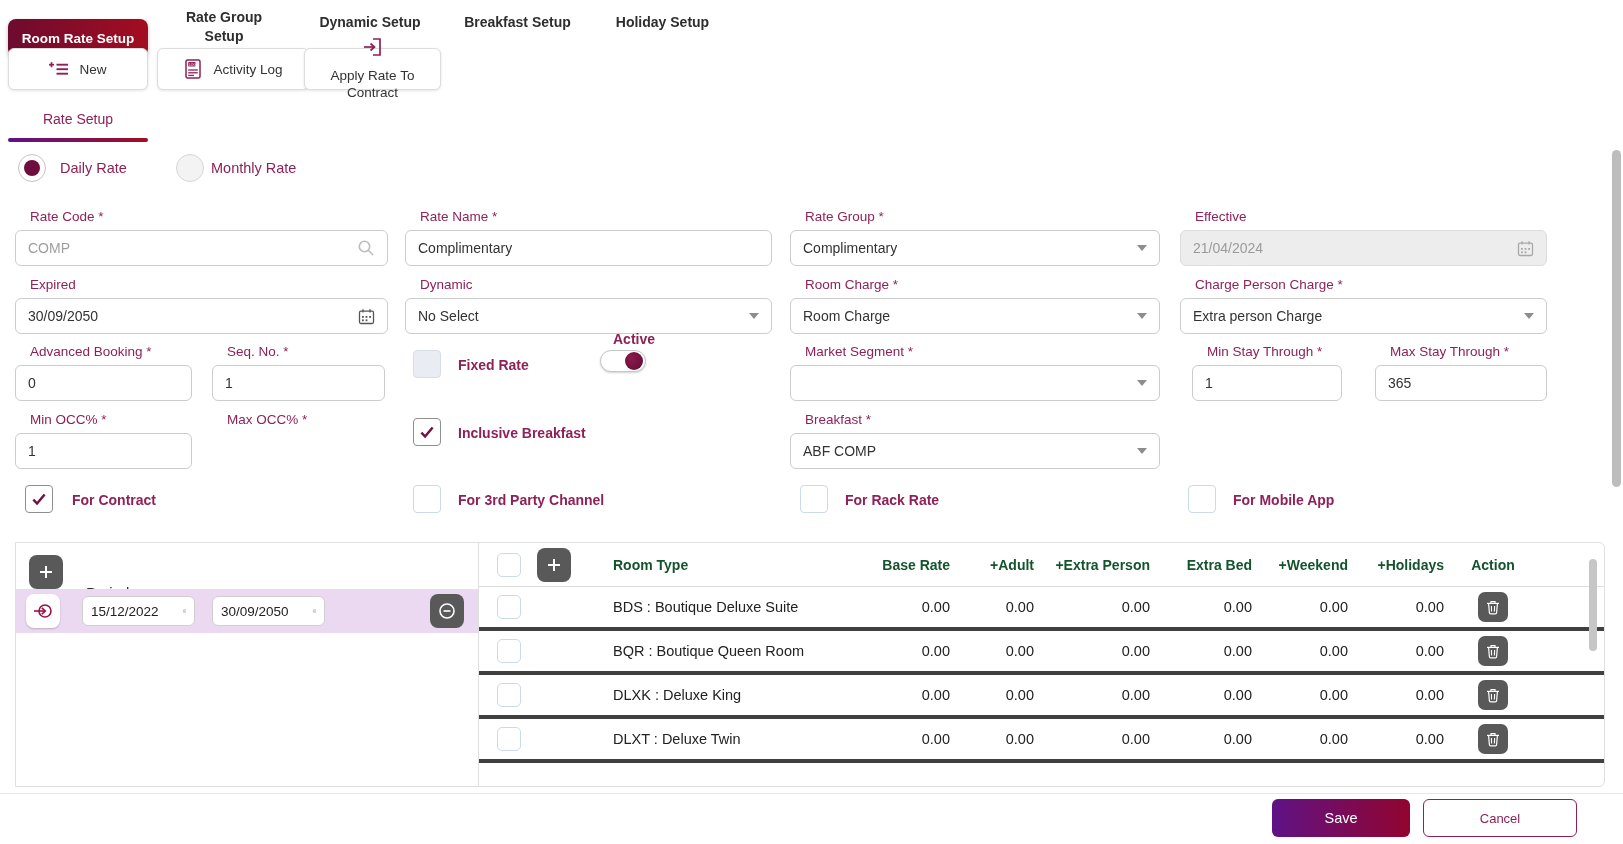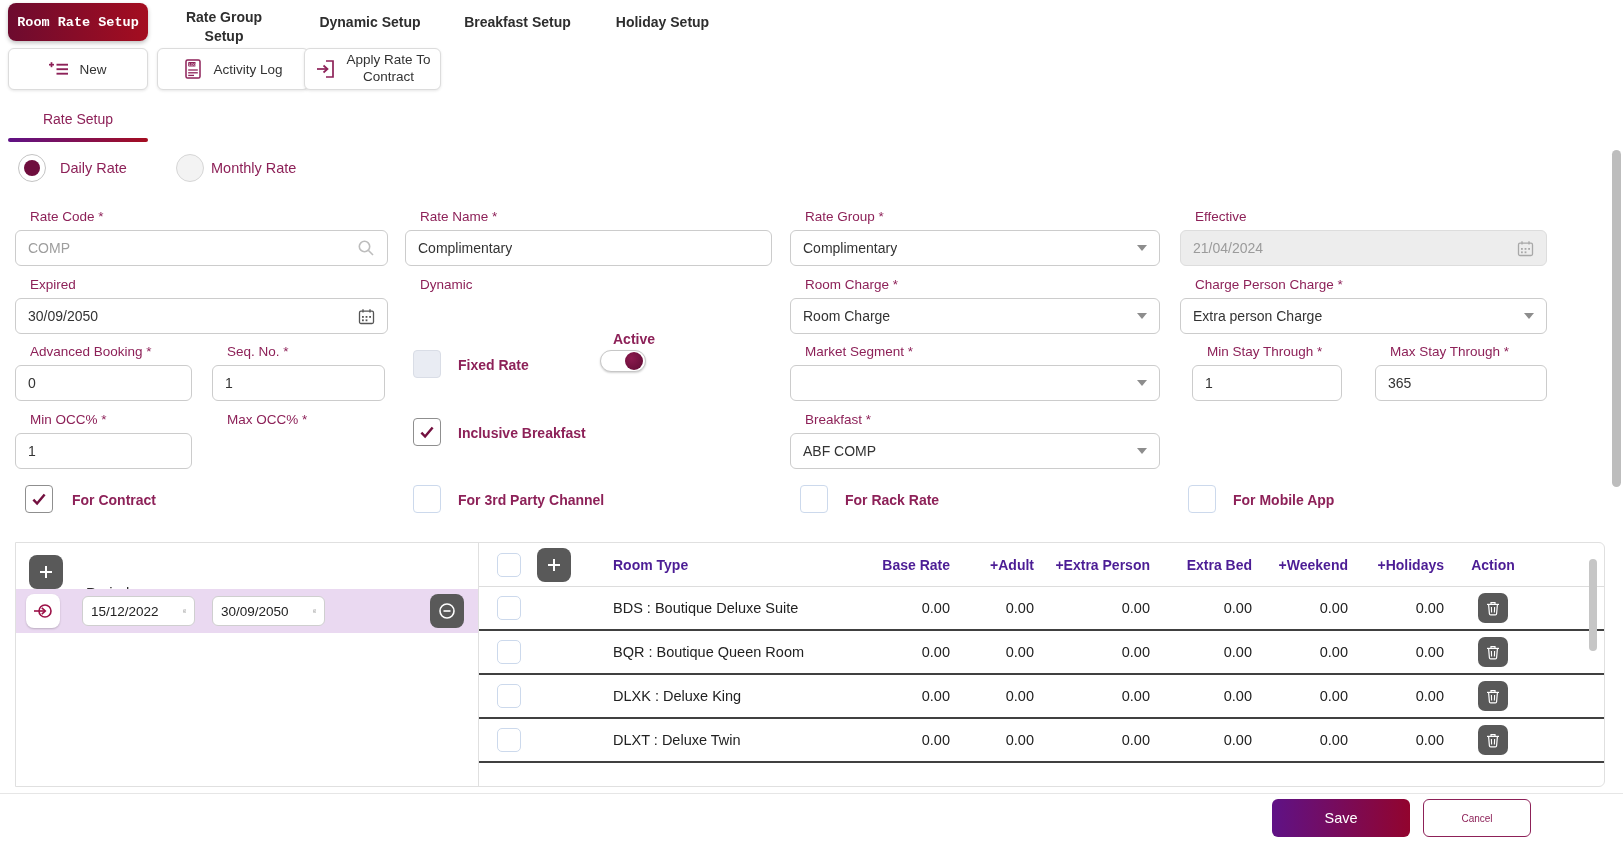--- a/index.html
+++ b/index.html
@@ -5,24 +5,24 @@
   * { margin:0; padding:0; box-sizing:border-box; }
   html,body { background:#fff; }
   body {
     font-family:"Liberation Sans","DejaVu Sans",sans-serif;
     width:1623px; height:844px; position:relative; overflow:hidden; color:#333;
   }
 
   
   .tab { position:absolute; font-size:14px; font-weight:600; color:#2e2e2e; text-align:center; cursor:default; }
   .tab-active {
-    left:8px; top:3px; width:140px; height:38px; border-radius:8px;
+    left:8px; top:19px; width:140px; height:38px; border-radius:8px;
     background:linear-gradient(90deg,#6d0b2f,#a40d20);
     color:#fff; display:flex; align-items:center; justify-content:center;
-    font-size:13.5px; box-shadow:0 2px 4px rgba(0,0,0,.25);font-family:Liberation Mono, monospace;
+    font-size:13.5px; box-shadow:0 2px 4px rgba(0,0,0,.25);
   }
 
   
   .toolbtn {
     position:absolute; top:48px; height:42px; background:#fff;
     border:1px solid #dcdcdc; border-radius:6px; box-shadow:0 1px 3px rgba(0,0,0,.10);
     display:flex; align-items:center; justify-content:center; gap:10px;
     font-size:13.5px; color:#333; cursor:pointer;
   }
   .toolbtn svg { flex:0 0 auto; }
@@ -82,38 +82,38 @@
     border:none; border-radius:8px; box-shadow:0 1px 2px rgba(0,0,0,.2);
     display:flex; align-items:center; justify-content:center; cursor:pointer; }
   .datebox { position:absolute; top:7px; height:30px; width:113px; background:#fff;
     border:1px solid #cfcfcf; border-radius:6px; display:flex; align-items:center;
     padding:0 8px; font-size:13.5px; color:#222; gap:24px; cursor:text; }
   .datebox svg { margin-left:auto; }
 
   .table-panel { flex:1; position:relative; overflow:hidden; }
   .tgrid { display:grid; grid-template-columns:40px 56px 1fr 96px 84px 116px 102px 96px 96px 78px;
     align-items:center; padding:0 72px 0 18px; }
-  .thead { height:44px; border-bottom:1px solid #ddd; font-weight:600; color:#4c1d95; font-size:14px; }
+  .thead { height:44px; border-bottom:1px solid #ddd; font-weight:600; color:#14532d; font-size:14px; }
   .thead .num-h, .trow .num { text-align:right; padding-right:10px; }
   .thead .action-h { text-align:center; }
-  .trow { height:44px; border-bottom:2px solid #404040; font-size:14.5px; color:#222; }
+  .trow { height:44px; border-bottom:4px solid #404040; font-size:14.5px; color:#222; }
   .row-cb { width:24px; height:24px; border:1px solid #ccd9ec; border-radius:5px; background:#fff; cursor:pointer; }
   .rt-name { padding-left:20px; white-space:nowrap; }
   .trashbtn { width:30px; height:30px; border:none; border-radius:7px; background:#595959;
     display:flex; align-items:center; justify-content:center; cursor:pointer; margin:0 auto; }
   .tscroll { position:absolute; right:7px; top:16px; width:8px; height:92px; border-radius:4px; background:#c6c6c6; }
 
   
   .footer-line { position:absolute; left:0; top:793px; width:1623px; height:1px; background:#e6e6e6; }
   .savebtn { position:absolute; left:1272px; top:799px; width:138px; height:38px; border:none;
     border-radius:6px; background:linear-gradient(90deg,#5f1286,#92042e); color:#fff;
     font-size:14.5px; font-family:inherit; cursor:pointer; }
-  .cancelbtn { position:absolute; left:1423px; top:799px; width:108px; height:38px;
+  .cancelbtn { position:absolute; left:1423px; top:799px; width:154px; height:38px;
     border:1px solid #8d2158; border-radius:6px; background:#fff; color:#8d2158;
-    font-size:10px; font-family:inherit; cursor:pointer; }
+    font-size:13px; font-family:inherit; cursor:pointer; }
 
   .vscroll-main { position:absolute; left:1612px; top:150px; width:9px; height:337px;
     border-radius:5px; background:#bdbdbd; }
 </style>
 </head>
 <body>
 
 <div class="tab tab-active">Room Rate Setup</div>
 <div class="tab" style="left:169px;top:8px;width:110px;line-height:1.35;">Rate Group Setup</div>
 <div class="tab" style="left:300px;top:14px;width:140px;">Dynamic Setup</div>
@@ -136,21 +136,21 @@
     <rect x="3" y="2" width="14" height="18" rx="1.6" fill="none" stroke="#8d2158" stroke-width="1.5"></rect>
     <rect x="5.2" y="4" width="7.5" height="4.5" rx="0.8" fill="#8d2158"></rect>
     <text x="5.9" y="7.6" font-size="3.4" fill="#fff" font-family="sans-serif">LOG</text>
     <line x1="5.2" y1="12" x2="14.8" y2="12" stroke="#8d2158" stroke-width="1.3"></line>
     <line x1="5.2" y1="14.8" x2="14.8" y2="14.8" stroke="#8d2158" stroke-width="1.3"></line>
     <line x1="5.2" y1="17.4" x2="11" y2="17.4" stroke="#8d2158" stroke-width="1.3"></line>
   </svg>
   <span>Activity Log</span>
 </button>
 
-<button class="toolbtn" style="left:304px;width:137px;">
+<button class="toolbtn" style="left:304px;width:137px;flex-direction:column;">
   <svg width="22" height="22" viewBox="0 0 22 22">
     <path d="M11 3 h7 v16 h-7" fill="none" stroke="#8d2158" stroke-width="1.7"></path>
     <line x1="2" y1="11" x2="12" y2="11" stroke="#8d2158" stroke-width="1.7"></line>
     <path d="M8.5 7.5 L12.5 11 L8.5 14.5" fill="none" stroke="#8d2158" stroke-width="1.7"></path>
   </svg>
   <span class="two-line">Apply Rate To Contract</span>
 </button>
 
 <div class="subtab-label">Rate Setup</div>
 <div class="subtab-underline"></div>
@@ -221,20 +221,24 @@
           <rect x="11.2" y="8" width="1.8" height="1.8" fill="#555"></rect>
         <rect x="4" y="11.4" width="1.8" height="1.8" fill="#555"></rect>
           <rect x="7.6" y="11.4" width="1.8" height="1.8" fill="#555"></rect>
       </svg>
     </span>
   </div>
 </div>
 
 <div class="fld" style="left:405px;top:264px;width:367px;">
   <div class="lbl">Dynamic</div>
+  <div class="box">
+    <span class="val">No Select</span>
+    <span class="caret"></span>
+  </div>
 </div>
 
 <div class="fld" style="left:790px;top:264px;width:370px;">
   <div class="lbl">Room Charge *</div>
   <div class="box">
     <span class="val">Room Charge</span>
     <span class="caret"></span>
   </div>
 </div>
 

